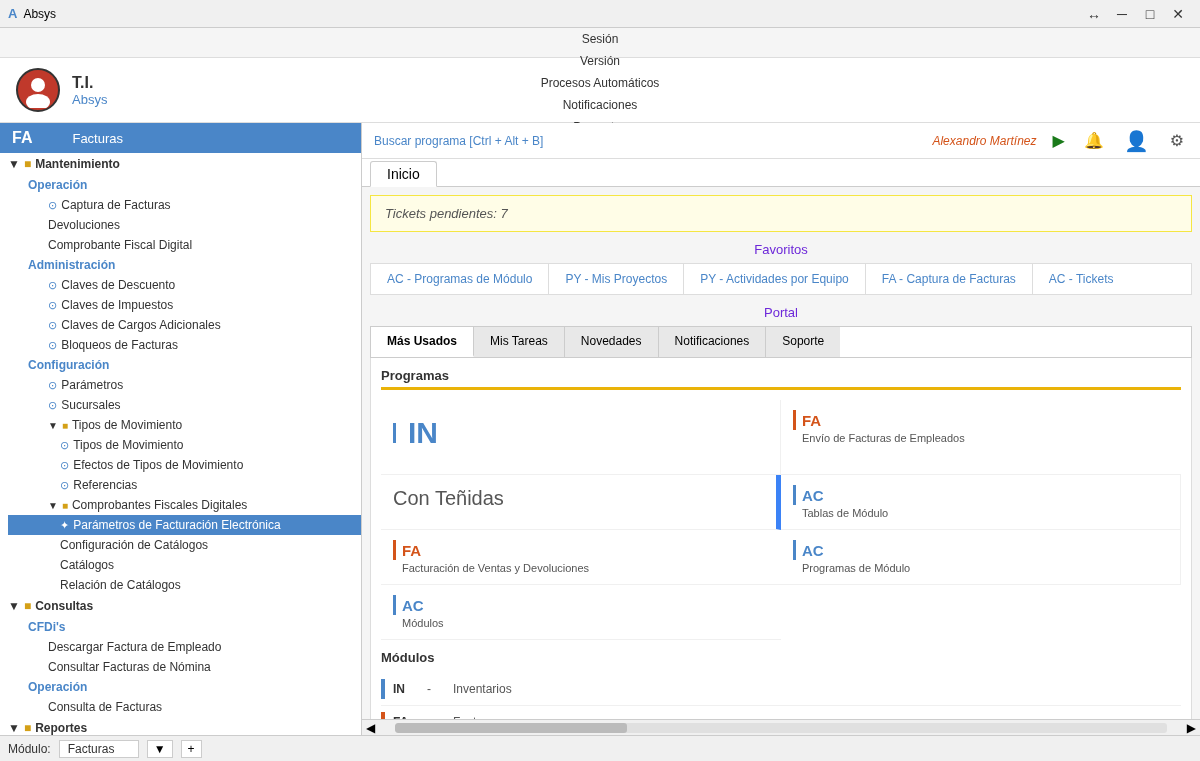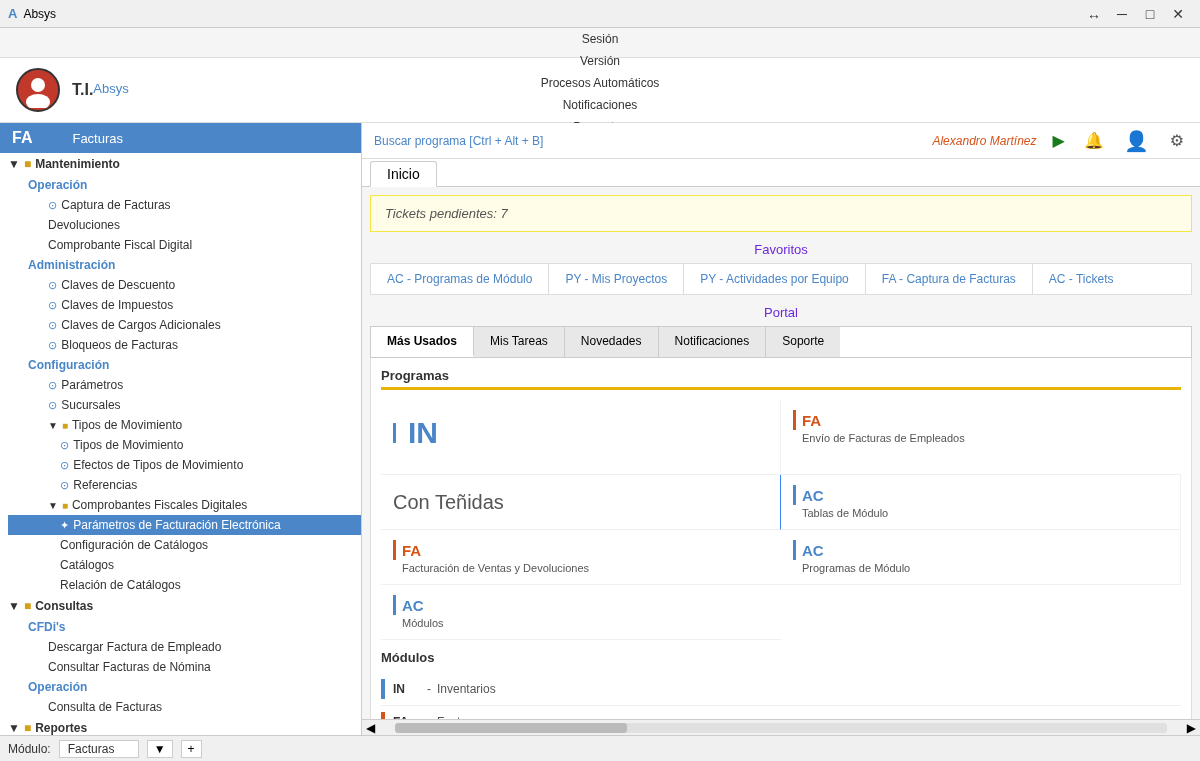--- a/index.html
+++ b/index.html
@@ -11,21 +11,21 @@
     .title-bar-controls { display: flex; gap: 0; }
     .title-bar-controls button { background: none; border: none; cursor: pointer; width: 28px; height: 22px; display: flex; align-items: center; justify-content: center; font-size: 14px; color: #333; }
 
     
     .menu-bar { background: #f5f5f5; height: 30px; display: flex; align-items: center; padding: 0 8px; border-bottom: 1px solid #ddd; flex-direction: column; }
     .menu-bar-item { padding: 4px 10px; cursor: pointer; font-size: 12px; color: #333; border-radius: 2px; }
 
     
     .user-header { background: white; height: 65px; display: flex; align-items: center; padding: 0 16px; border-bottom: 1px solid #ddd; }
     .user-avatar { width: 44px; height: 44px; border-radius: 50%; background: #c0392b; display: flex; align-items: center; justify-content: center; color: white; font-size: 20px; font-weight: bold; margin-right: 12px; border: 2px solid #333; }
-    .user-info { display: flex; }
+    .user-info { display: flex; flex-direction: column; }
     .user-name { font-size: 16px; font-weight: bold; color: #333; }
     .user-org { font-size: 13px; color: #4a86c8; }
 
     
     .main-layout { display: flex; height: calc(761px - 28px - 30px - 65px - 26px); }
 
     
     .left-panel { width: 362px; background: white; border-right: 1px solid #ccc; display: flex; flex-direction: column; overflow: hidden; }
     .left-panel-header { background: #4a86c8; color: white; height: 30px; display: flex; align-items: center; padding: 0 12px; gap: 40px; }
     .left-panel-fa { font-size: 16px; font-weight: bold; }
@@ -102,21 +102,21 @@
     .program-large-code { font-size: 28px; font-weight: bold; color: #4a86c8; display: flex; align-items: center; gap: 6px; margin-bottom: 4px; }
 
     
     .modules-title { font-weight: bold; font-size: 13px; color: #333; margin: 10px 0 8px; }
     .module-item { display: flex; align-items: center; padding: 6px 0; border-bottom: 1px solid #f0f0f0; }
     .module-bar { width: 4px; height: 20px; margin-right: 8px; }
     .module-bar.blue { background: #4a86c8; }
     .module-bar.orange { background: #d4541a; }
     .module-code { font-weight: bold; color: #333; margin-right: 6px; min-width: 28px; }
     .module-dash { margin-right: 6px; color: #555; }
-    .module-name { color: #555; }
+    .module-name { color: #555; margin-left: 16px; }
 
     
     .bottom-scroll { height: 16px; background: #f0f0f0; border-top: 1px solid #ccc; display: flex; align-items: center; }
     .bottom-scroll-inner { flex: 1; height: 10px; background: #e0e0e0; margin: 0 16px; border-radius: 3px; overflow: hidden; }
     .bottom-scroll-thumb { width: 30%; height: 100%; background: #bbb; border-radius: 3px; }
 
     
     .status-bar { background: #f0f0f0; height: 26px; display: flex; align-items: center; padding: 0 8px; border-top: 1px solid #ccc; gap: 8px; }
     .status-module-label { font-size: 12px; color: #333; }
     .status-module-value { font-size: 12px; color: #333; background: white; border: 1px solid #ccc; padding: 1px 8px; min-width: 80px; }
@@ -354,21 +354,21 @@
             </div>
 
             <div class="program-item" style="padding:10px 12px;">
               <div class="program-code">
                 <div class="program-code-bar orange"></div>
                 <span class="program-code-text orange">FA</span>
               </div>
               <div class="program-desc">Envío de Facturas de Empleados</div>
             </div>
 
-            <div class="program-item program-large" style="border-right:1px solid #3b82f6; display:flex;align-items:center; padding:12px;">
+            <div class="program-item program-large" style="border-right:5px solid #3b82f6; display:flex;padding:12px;">
               <span style="font-size:20px;color:#555;">Con Teñidas</span>
             </div>
 
 
             <div class="program-item" style="border-right:1px solid #f0f0f0;padding:10px 12px;">
               <div class="program-code">
                 <div class="program-code-bar blue"></div>
                 <span class="program-code-text">AC</span>
               </div>
               <div class="program-desc">Tablas de Módulo</div>

